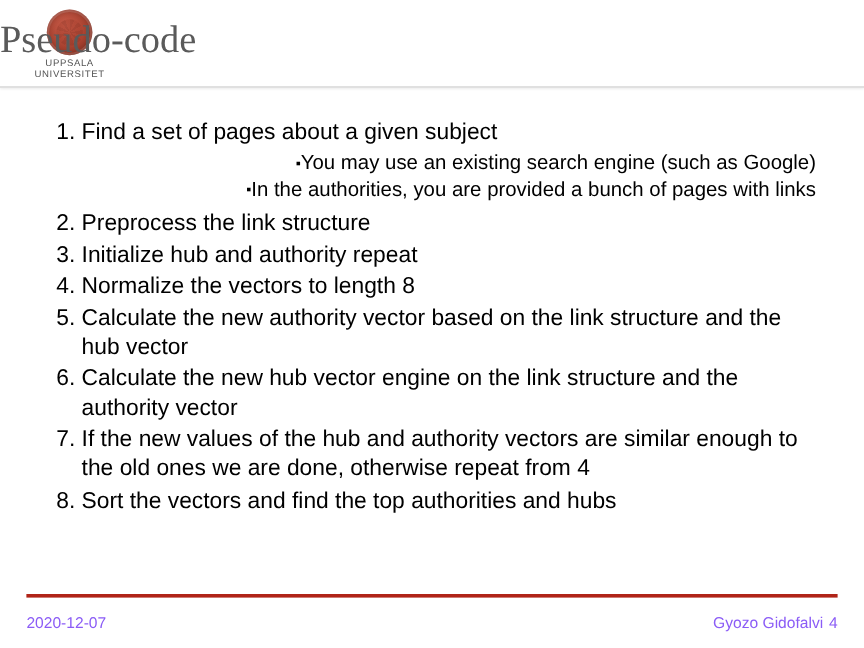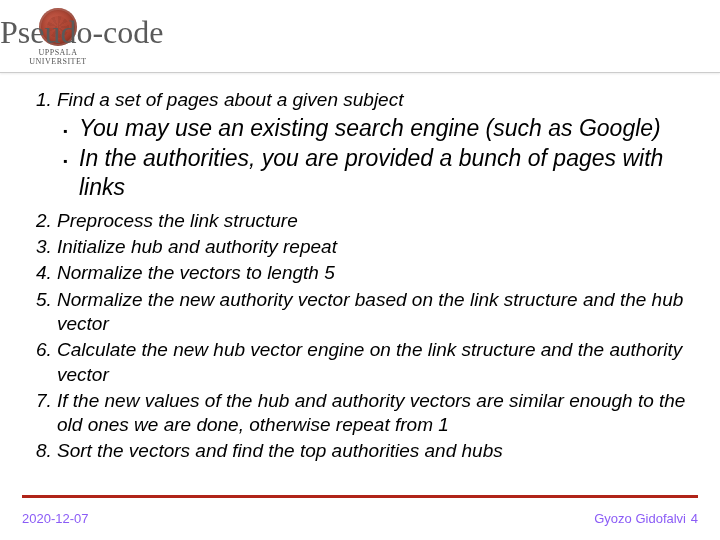--- a/index.html
+++ b/index.html
@@ -47,49 +47,49 @@
     width:22px; height:22px;
     transform:translate(-50%,-50%);
     border-radius:50%;
     background: repeating-conic-gradient(#8d3526 0 20deg, #a8412f 20deg 40deg);
     opacity:0.4;
   }
   .logo-text {
     font-size: 8px;
     letter-spacing: 0.5px;
     color: #555;
-    font-family: Liberation Serif, serif;
+    font-family: Liberation Sans, sans-serif;
   }
   .title {
     position: absolute;
     left: 0; right: 0;
     top: 14px;
     text-align: left;
     font-size: 32px;
     color: #5a5a5a;
     font-family: Liberation Serif, serif;
   }
   .content {
     padding: 10px 24px 0 24px;
   }
   ol.main {
-    margin: 5px;
+    margin: 16px;
     padding-left: 28px;
     font-size: 19px;
     line-height: 1.28;
-    font-style: italic;
   }
   ol.main > li {
     margin-bottom: 2px;
   }
   ul.sub {
     list-style: none;
     margin: 2px 0 6px 0;
     padding-left: 22px;
-    font-size: 23px;
+    font-size: 17px;
+    text-align: right;
   }
   ul.sub li::before {
     content: "▪";
     color: #000;
     display: inline-block;
     width: 16px;
     margin-left: -16px;
     font-size: 12px;
     vertical-align: 1px;
   }
@@ -137,24 +137,24 @@
     <ol class="main">
       <li>
         <span>Find a set of pages about a given subject</span>
         <ul class="sub">
           <li>You may use an existing search engine (such as Google)</li>
           <li>In the authorities, you are provided a bunch of pages with links</li>
         </ul>
       </li>
       <li>Preprocess the link structure</li>
       <li>Initialize hub and authority repeat</li>
-      <li>Normalize the vectors to length 5</li>
-      <li>Normalize the new authority vector based on the link structure and the hub vector</li>
+      <li>Normalize the vectors to length 8</li>
+      <li>Calculate the new authority vector based on the link structure and the hub vector</li>
       <li>Calculate the new hub vector engine on the link structure and the authority vector</li>
-      <li>If the new values of the hub and authority vectors are similar enough to the old ones we are done, otherwise repeat from 1</li>
+      <li>If the new values of the hub and authority vectors are similar enough to the old ones we are done, otherwise repeat from 4</li>
       <li>Sort the vectors and find the top authorities and hubs</li>
     </ol>
   </div>
 
   <div class="footer-rule"></div>
   <div class="footer">
     <span>2020-12-07</span>
     <span class="center">Gyozo Gidofalvi</span>
     <span class="right">4</span>
   </div>

